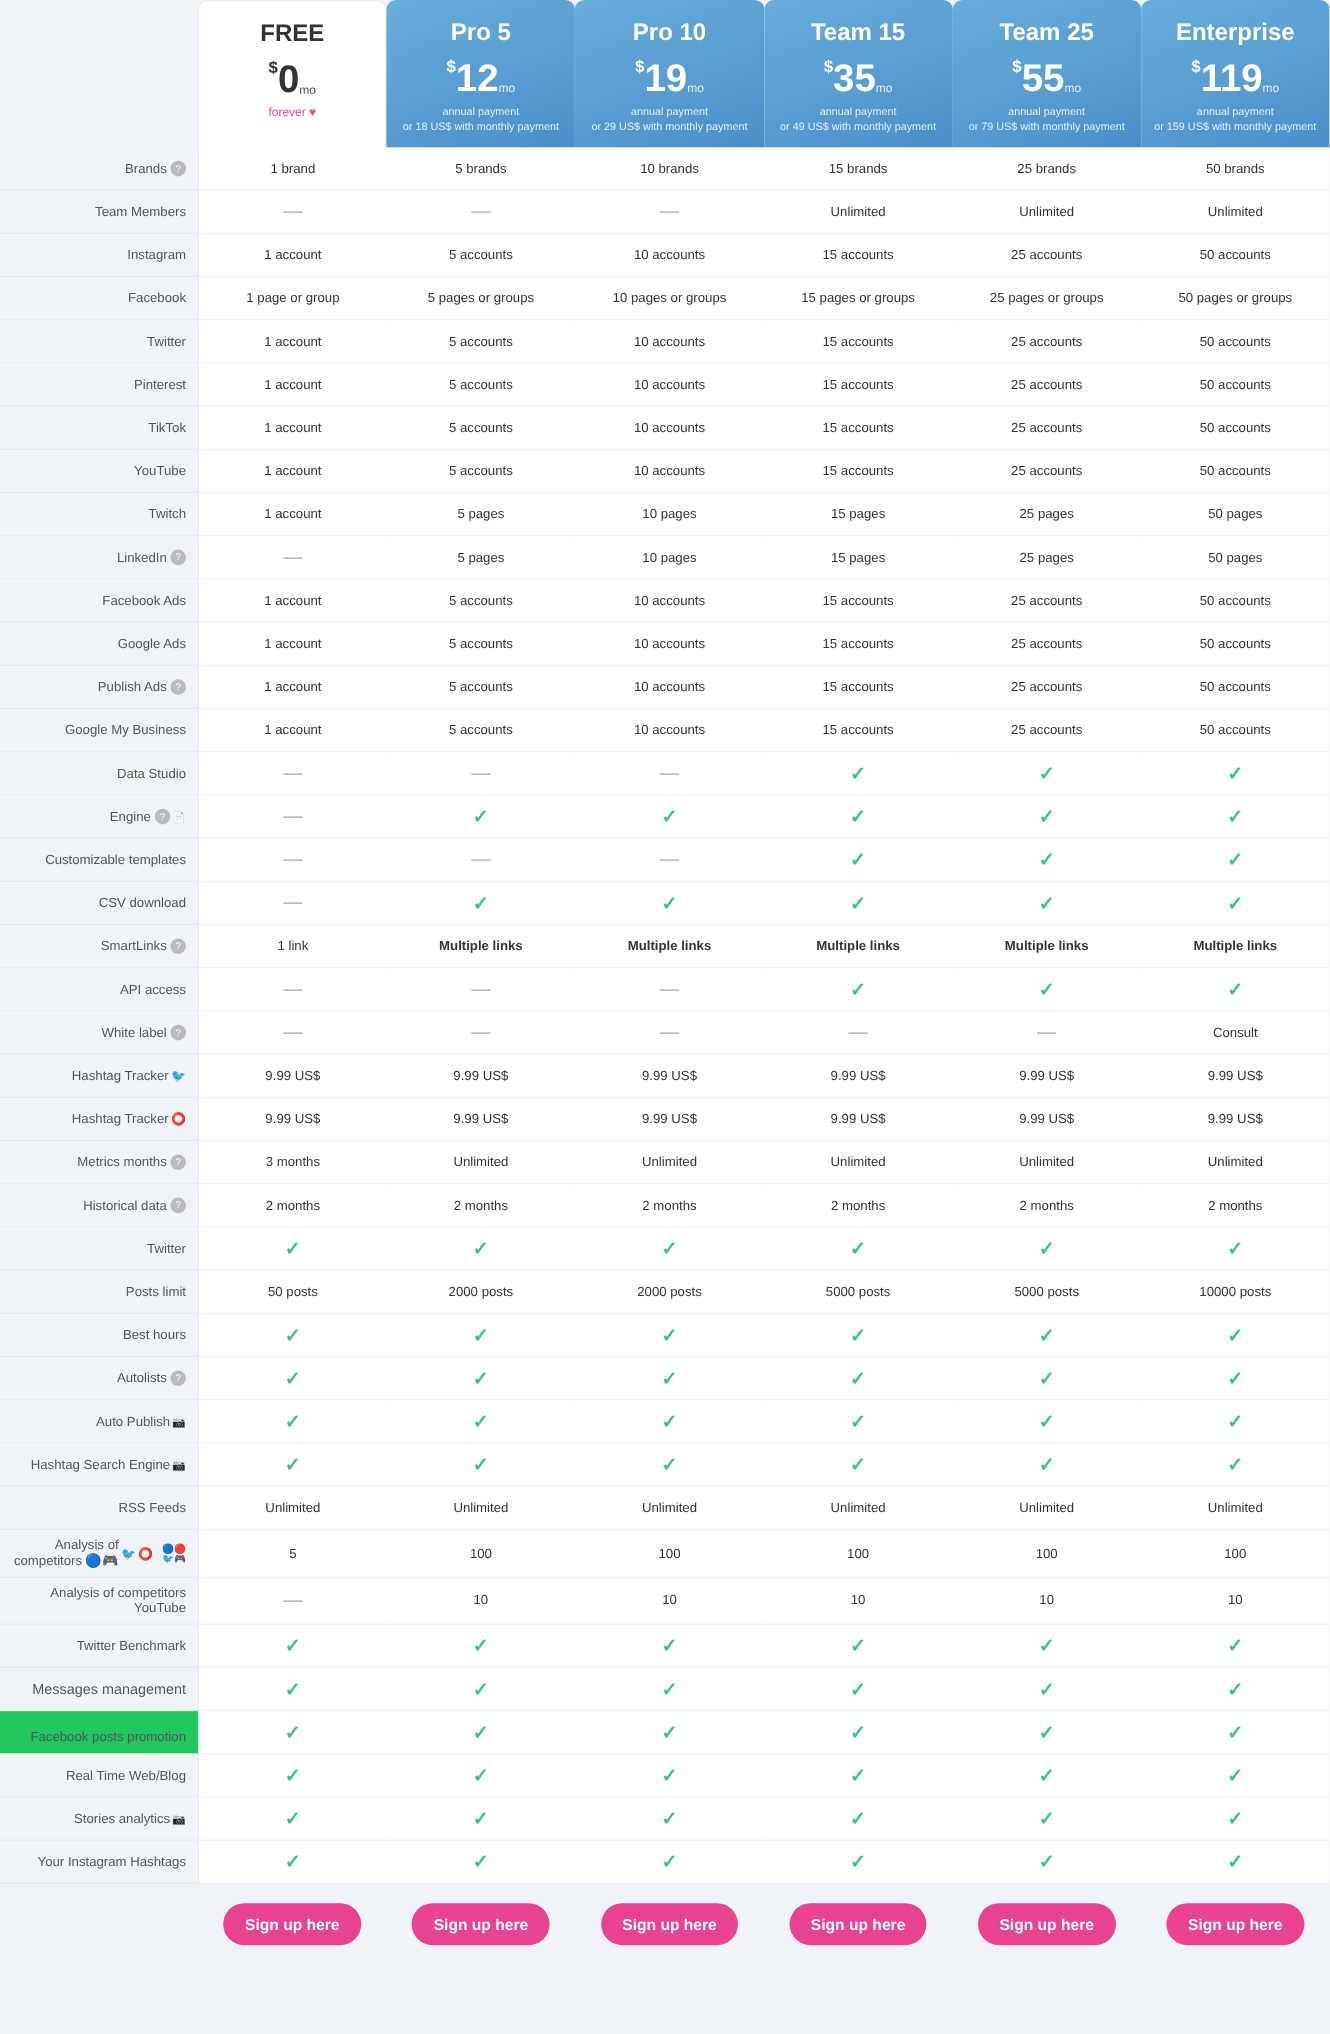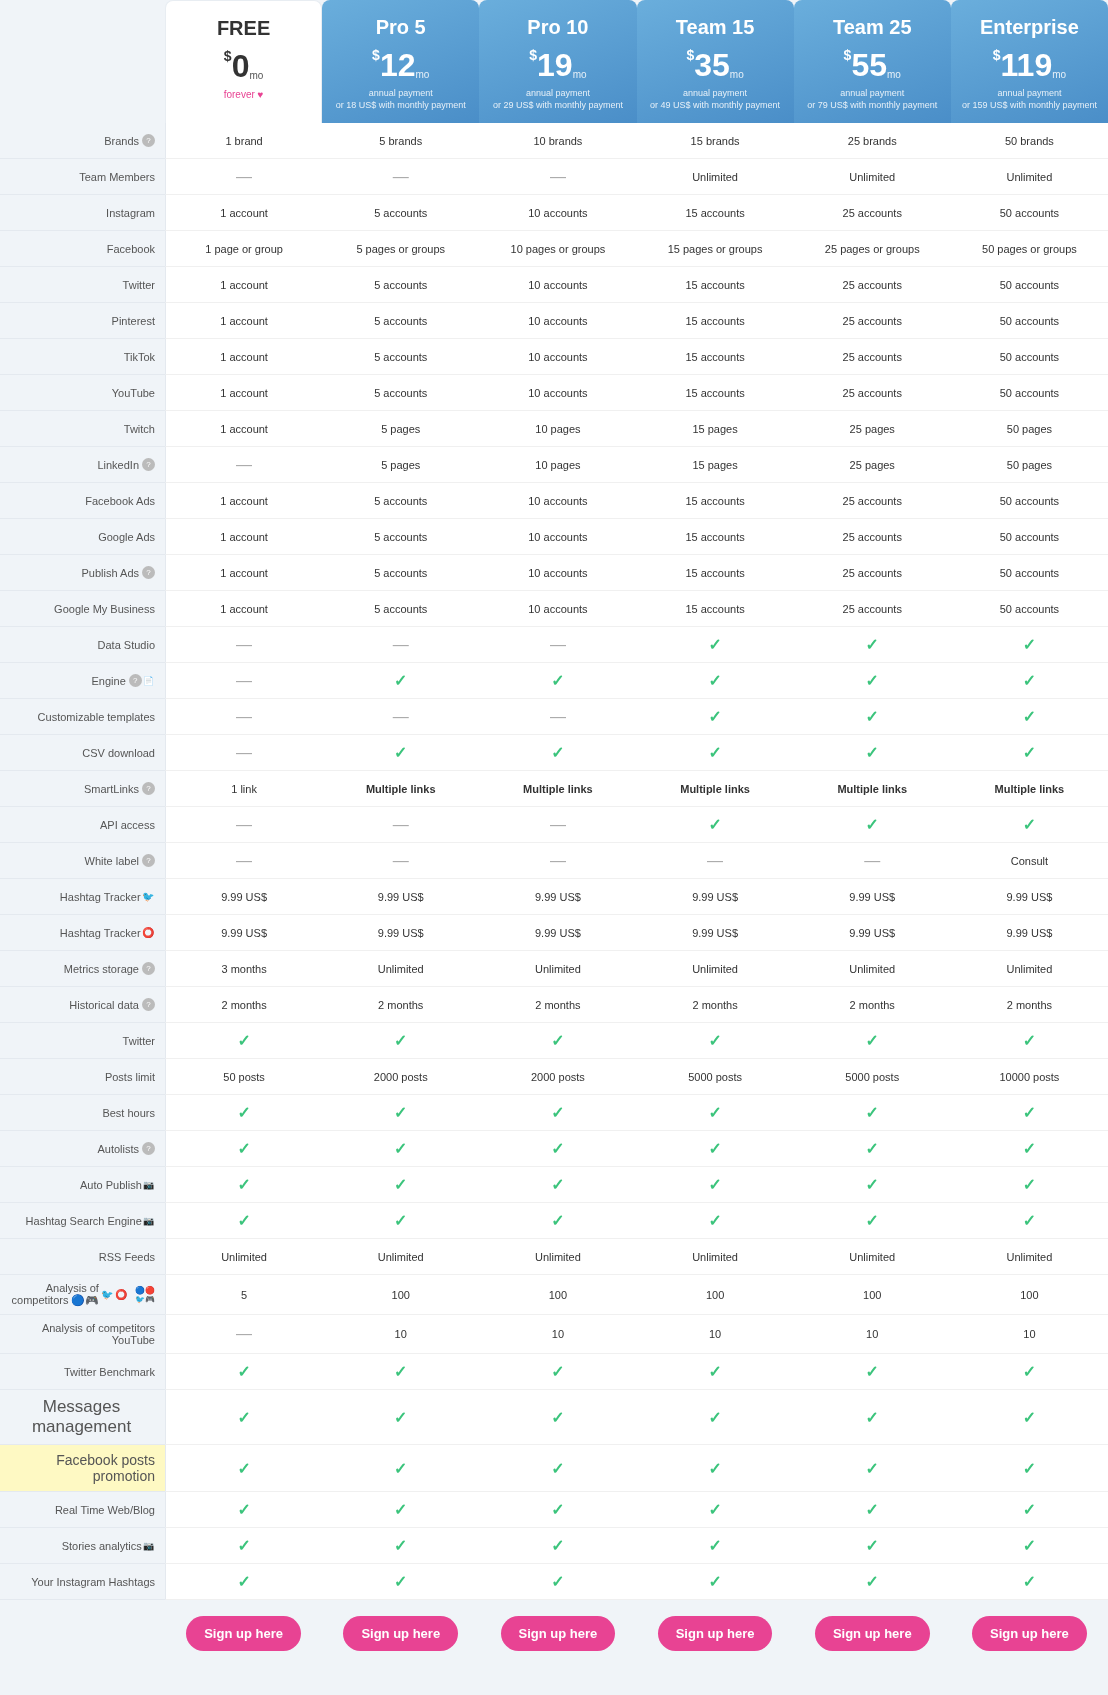--- a/index.html
+++ b/index.html
@@ -625,21 +625,21 @@
         </div>
         <div style="background: rgb(255, 255, 255); padding: 6px 4px; text-align: center; display: flex; align-items: center; justify-content: center; font-size: 11px; min-height: 36px; border-bottom: 1px solid rgb(240, 240, 240); border-left: none;">
           <span style="">9.99 US$</span>
         </div>
         <div style="background: rgb(255, 255, 255); padding: 6px 4px; text-align: center; display: flex; align-items: center; justify-content: center; font-size: 11px; min-height: 36px; border-bottom: 1px solid rgb(240, 240, 240); border-left: none;">
           <span style="">9.99 US$</span>
         </div>
       </div>
       <div style="display: grid; grid-template-columns: 165px repeat(6, 1fr);">
         <div style="background: rgb(240, 244, 248); padding: 7px 10px 7px 8px; display: flex; align-items: center; justify-content: flex-end; text-align: right; font-size: 11px; color: rgb(85, 85, 85); min-height: 36px; border-bottom: 1px solid rgb(228, 233, 239);">
-          <span>Metrics storage</span>
+          <span>Metrics months</span>
           <span style="display:inline-block;width:13px;height:13px;background:#bbb;border-radius:50%;color:#fff;font-size:8px;text-align:center;line-height:13px;margin-left:3px;">?</span>
         </div>
         <div style="background: rgb(255, 255, 255); padding: 6px 4px; text-align: center; display: flex; align-items: center; justify-content: center; font-size: 11px; min-height: 36px; border-bottom: 1px solid rgb(240, 240, 240); border-left: 1px solid rgb(228, 233, 239);">
           <span style="">3 months</span>
         </div>
         <div style="background: rgb(255, 255, 255); padding: 6px 4px; text-align: center; display: flex; align-items: center; justify-content: center; font-size: 11px; min-height: 36px; border-bottom: 1px solid rgb(240, 240, 240); border-left: none;">
           <span style="">Unlimited</span>
         </div>
         <div style="background: rgb(255, 255, 255); padding: 6px 4px; text-align: center; display: flex; align-items: center; justify-content: center; font-size: 11px; min-height: 36px; border-bottom: 1px solid rgb(240, 240, 240); border-left: none;">
           <span style="">Unlimited</span>
@@ -908,21 +908,21 @@
           <span style="color:#3bc47c;font-size:16px;font-weight:bold;">✓</span>
         </div>
         <div style="background: rgb(255, 255, 255); padding: 6px 4px; text-align: center; display: flex; align-items: center; justify-content: center; font-size: 11px; min-height: 36px; border-bottom: 1px solid rgb(240, 240, 240); border-left: none;">
           <span style="color:#3bc47c;font-size:16px;font-weight:bold;">✓</span>
         </div>
         <div style="background: rgb(255, 255, 255); padding: 6px 4px; text-align: center; display: flex; align-items: center; justify-content: center; font-size: 11px; min-height: 36px; border-bottom: 1px solid rgb(240, 240, 240); border-left: none;">
           <span style="color:#3bc47c;font-size:16px;font-weight:bold;">✓</span>
         </div>
       </div>
       <div style="display: grid; grid-template-columns: 165px repeat(6, 1fr);">
-        <div style="background: rgb(240, 244, 248); padding: 7px 10px 7px 8px; display: flex; align-items: center; justify-content: flex-end; text-align: center; font-size: 17px; color: rgb(85, 85, 85); min-height: 36px; border-bottom: 1px solid rgb(228, 233, 239);">
+        <div style="background: rgb(240, 244, 248); padding: 7px 10px 7px 8px; display: flex; align-items: center; justify-content: flex-end; text-align: center; font-size: 12px; color: rgb(85, 85, 85); min-height: 36px; border-bottom: 1px solid rgb(228, 233, 239);">
           <span>Messages management</span>
         </div>
         <div style="background: rgb(255, 255, 255); padding: 6px 4px; text-align: center; display: flex; align-items: center; justify-content: center; font-size: 11px; min-height: 36px; border-bottom: 1px solid rgb(240, 240, 240); border-left: 1px solid rgb(228, 233, 239);">
           <span style="color:#3bc47c;font-size:16px;font-weight:bold;">✓</span>
         </div>
         <div style="background: rgb(255, 255, 255); padding: 6px 4px; text-align: center; display: flex; align-items: center; justify-content: center; font-size: 11px; min-height: 36px; border-bottom: 1px solid rgb(240, 240, 240); border-left: none;">
           <span style="color:#3bc47c;font-size:16px;font-weight:bold;">✓</span>
         </div>
         <div style="background: rgb(255, 255, 255); padding: 6px 4px; text-align: center; display: flex; align-items: center; justify-content: center; font-size: 11px; min-height: 36px; border-bottom: 1px solid rgb(240, 240, 240); border-left: none;">
           <span style="color:#3bc47c;font-size:16px;font-weight:bold;">✓</span>
@@ -931,21 +931,21 @@
           <span style="color:#3bc47c;font-size:16px;font-weight:bold;">✓</span>
         </div>
         <div style="background: rgb(255, 255, 255); padding: 6px 4px; text-align: center; display: flex; align-items: center; justify-content: center; font-size: 11px; min-height: 36px; border-bottom: 1px solid rgb(240, 240, 240); border-left: none;">
           <span style="color:#3bc47c;font-size:16px;font-weight:bold;">✓</span>
         </div>
         <div style="background: rgb(255, 255, 255); padding: 6px 4px; text-align: center; display: flex; align-items: center; justify-content: center; font-size: 11px; min-height: 36px; border-bottom: 1px solid rgb(240, 240, 240); border-left: none;">
           <span style="color:#3bc47c;font-size:16px;font-weight:bold;">✓</span>
         </div>
       </div>
       <div style="display: grid; grid-template-columns: 165px repeat(6, 1fr);">
-        <div style="background: #fef9c3; padding: 7px 10px 7px 8px; display: flex; align-items: center; justify-content: flex-end; text-align: right; font-size: 14px; color: rgb(85, 85, 85); min-height: 36px; border-bottom: 1px solid rgb(228, 233, 239);">
+        <div style="background: #22c55e; padding: 7px 10px 7px 8px; display: flex; align-items: flex-end; justify-content: flex-end; text-align: right; font-size: 11px; color: rgb(85, 85, 85); min-height: 36px; border-bottom: 1px solid rgb(228, 233, 239);">
           <span>Facebook posts promotion</span>
         </div>
         <div style="background: rgb(255, 255, 255); padding: 6px 4px; text-align: center; display: flex; align-items: center; justify-content: center; font-size: 11px; min-height: 36px; border-bottom: 1px solid rgb(240, 240, 240); border-left: 1px solid rgb(228, 233, 239);">
           <span style="color:#3bc47c;font-size:16px;font-weight:bold;">✓</span>
         </div>
         <div style="background: rgb(255, 255, 255); padding: 6px 4px; text-align: center; display: flex; align-items: center; justify-content: center; font-size: 11px; min-height: 36px; border-bottom: 1px solid rgb(240, 240, 240); border-left: none;">
           <span style="color:#3bc47c;font-size:16px;font-weight:bold;">✓</span>
         </div>
         <div style="background: rgb(255, 255, 255); padding: 6px 4px; text-align: center; display: flex; align-items: center; justify-content: center; font-size: 11px; min-height: 36px; border-bottom: 1px solid rgb(240, 240, 240); border-left: none;">
           <span style="color:#3bc47c;font-size:16px;font-weight:bold;">✓</span>

